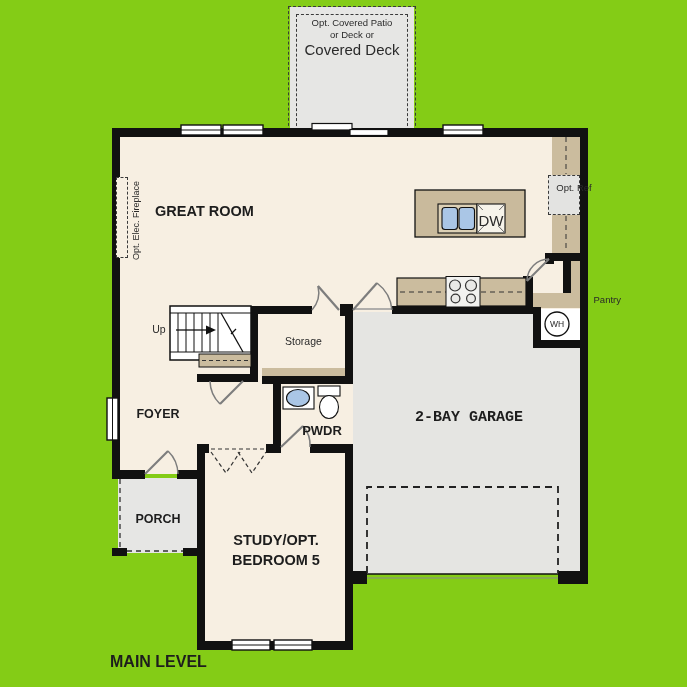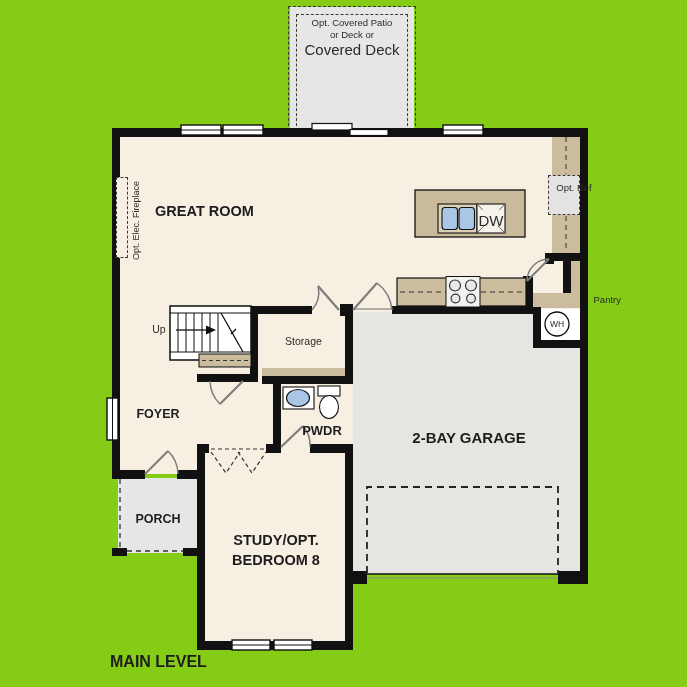--- a/index.html
+++ b/index.html
@@ -212,21 +212,21 @@
       <rect x="541" y="309" width="39" height="31" fill="#ffffff" stroke="none"></rect>
       <circle cx="557" cy="324" r="12" fill="#ffffff" stroke="#111" stroke-width="1.3"></circle>
     </g>
   </svg>
 
   <div class="lbl" style="left:152px;top:202px;width:105px;font-size:14.5px;line-height:1.35;">GREAT ROOM</div>
   <div class="lbl-sm" style="left:262px;top:335px;width:83px;font-size:10.5px;">Storage</div>
   <div class="lbl-sm" style="left:147px;top:323px;width:24px;font-size:10.5px;">Up</div>
   <div class="lbl" style="left:122px;top:406px;width:72px;font-size:12.5px;">FOYER</div>
   <div class="lbl" style="left:290px;top:423px;width:64px;font-size:13px;">PWDR</div>
-  <div class="lbl" style="left:412px;top:428px;width:114px;font-size:15px;line-height:1.35;">2-BAY GARAGE</div>
+  <div class="lbl" style="left:412px;top:408px;width:114px;font-size:15px;line-height:1.35;font-family:Liberation Mono, monospace;">2-BAY GARAGE</div>
   <div class="lbl" style="left:122px;top:511px;width:72px;font-size:12.5px;">PORCH</div>
-  <div class="lbl" style="left:215px;top:531px;width:122px;font-size:14.5px;line-height:1.35;">STUDY/OPT. BEDROOM 8</div>
+  <div class="lbl" style="left:215px;top:531px;width:122px;font-size:14.5px;line-height:1.35;">STUDY/OPT. BEDROOM 5</div>
   <div class="lbl-sm" style="left:527px;top:294px;width:46px;font-size:9.5px;text-align:right;margin-left:48px;">Pantry</div>
   <div class="lbl-sm" style="left:546px;top:319px;width:22px;font-size:8.5px;">WH</div>
   <div class="lbl-sm" style="left:478px;top:212px;width:26px;font-size:15px;">DW</div>
   <div class="lbl" style="left:110px;top:652px;width:160px;font-size:16px;text-align:left;">MAIN LEVEL</div>
 
 </div>
 
 </body></html>

